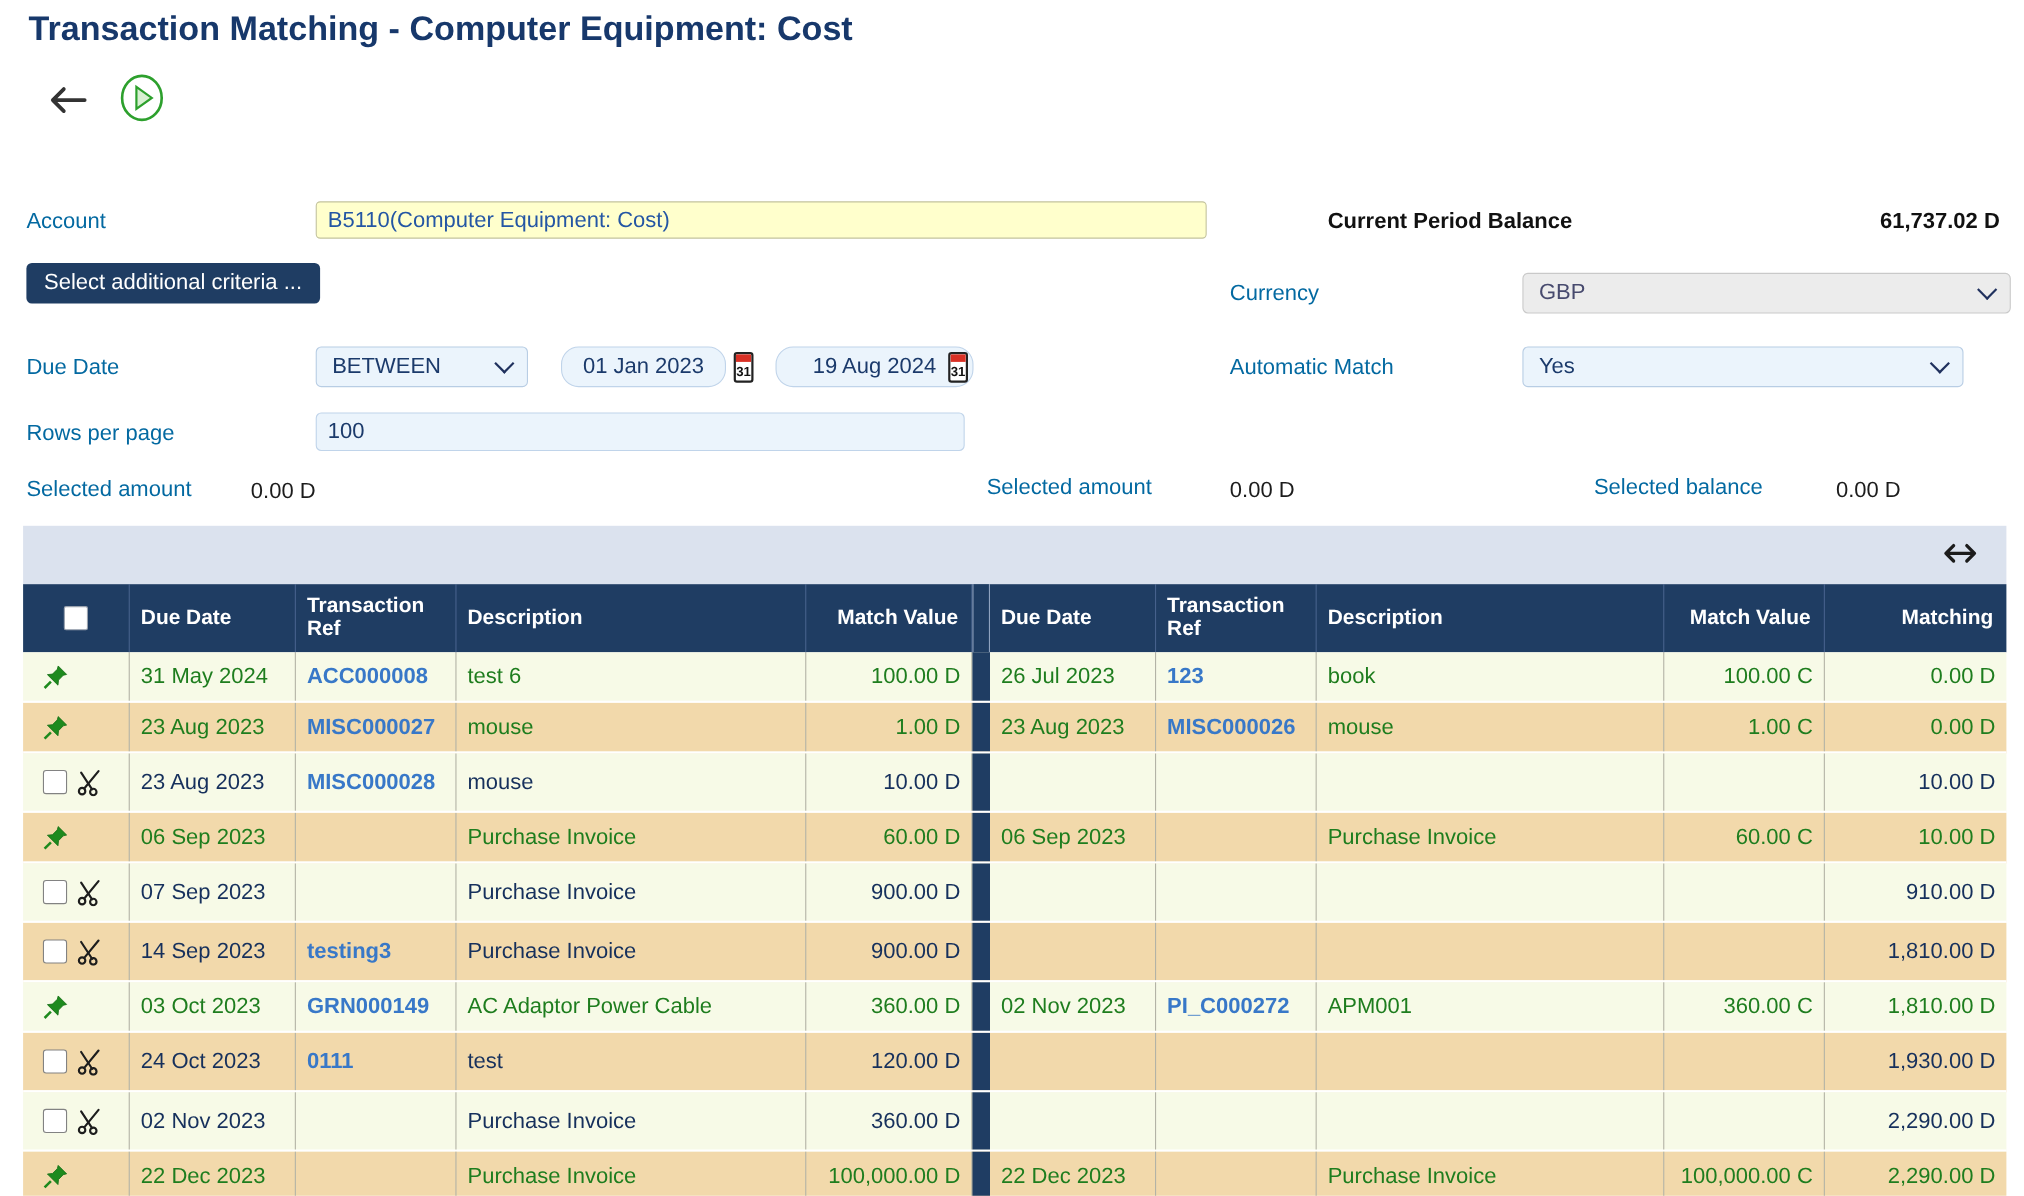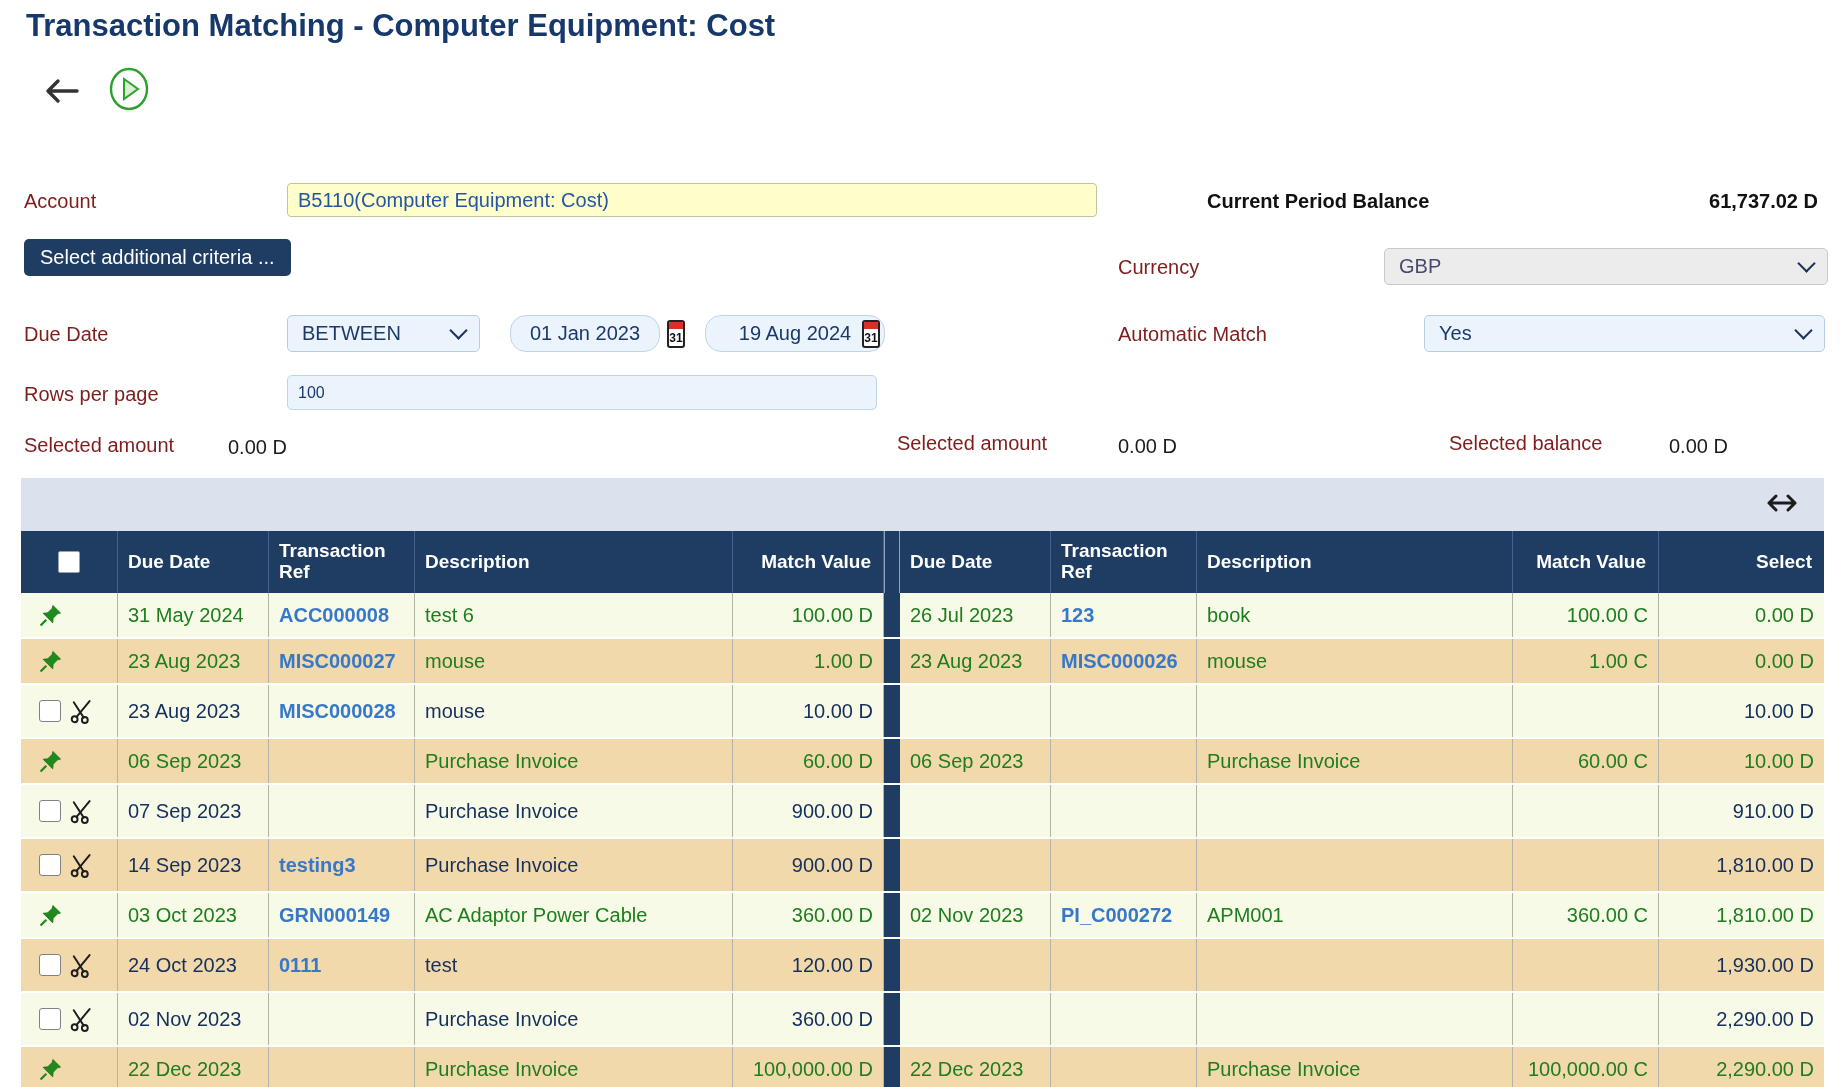--- a/index.html
+++ b/index.html
@@ -8,21 +8,21 @@
     background:#ffffff; font-family:"Liberation Sans", sans-serif; color:#1c1c1c;
   }
   .abs { position:absolute; }
 
   
   .page-title { left:26px; top:8px; font-size:31px; font-weight:bold; color:#17386B; white-space:nowrap; }
   .back-btn { left:40px; top:72px; width:44px; height:40px; cursor:pointer; background:none; border:none; padding:0; }
   .run-btn  { left:106px; top:66px; width:46px; height:46px; cursor:pointer; background:none; border:none; padding:0; }
 
   
-  .flabel { font-size:20px; color:#7f1d1d; white-space:nowrap; }
+  .flabel { font-size:20px; color:#0369a1; white-space:nowrap; }
   .account-input {
     left:287px; top:183px; width:810px; height:34px; box-sizing:border-box;
     background:#FFFFCC; border:1px solid #c3c39e; border-radius:4px;
     font-family:"Liberation Sans",sans-serif; font-size:20px; color:#2456A4; padding:0 10px;
   }
   .bold-black { font-size:20px; font-weight:bold; color:#111; white-space:nowrap; }
   .criteria-btn {
     left:24px; top:239px; height:37px; padding:0 16px;
     background:#1F3D63; color:#fff; font-size:20px; font-family:"Liberation Sans",sans-serif;
     border:none; border-radius:5px; cursor:pointer; white-space:nowrap;
@@ -37,21 +37,21 @@
   .datebox {
     box-sizing:border-box; height:37px; border-radius:16px; background:#EBF4FC; border:1px solid #c0d4ea;
     display:flex; align-items:center; justify-content:center; font-size:20px; color:#1B3A6B; cursor:text;
   }
   .calbtn { width:27px; height:30px; background:none; border:none; padding:0; cursor:pointer; }
   .cal { width:18px; height:28px; box-sizing:border-box; border:2px solid #222; border-radius:3px; background:#fff; position:relative; overflow:hidden; }
   .cal-top { position:absolute; top:0; left:0; right:0; height:7px; background:#D93025; }
   .cal-num { position:absolute; top:9px; left:0; right:0; text-align:center; font-size:12px; font-weight:bold; color:#111; }
   .text-input {
     box-sizing:border-box; background:#EBF4FC; border:1px solid #c0d4ea; border-radius:5px;
-    font-family:"Liberation Sans",sans-serif; font-size:16px; color:#1B3A6B; padding:0 10px;
+    font-family:"Liberation Sans",sans-serif; font-size:20px; color:#1B3A6B; padding:0 10px;
   }
   .plain-val { font-size:20px; color:#1c1c1c; white-space:nowrap; }
 
   
   .table-wrap { left:21px; top:478px; width:1803px; }
   .band { height:53px; background:#DBE2EE; position:relative; }
   .resize-btn { position:absolute; right:24px; top:10px; width:36px; height:32px; background:none; border:none; padding:0; cursor:pointer; }
 
   .grid { display:grid; grid-template-columns:97px 151px 146px 318px 151px 16px 151px 146px 316px 146px 165px; }
   .thead { background:#1F3D63; height:62px; }
@@ -132,21 +132,21 @@
 </button>
 <div class="abs datebox" style="left:705px; top:315px; width:180px;">19 Aug 2024</div>
 <button class="abs calbtn" style="left:862px; top:319px;">
   <span class="cal" style="display:block;">
     <span class="cal-top"></span>
     <span class="cal-num">31</span>
   </span>
 </button>
 
 <div class="abs flabel" style="left:1118px; top:323px;">Automatic Match</div>
-<div class="abs selectbox" style="left:1384px; top:315px; width:401px;margin-left:40px;">
+<div class="abs selectbox" style="left:1384px; top:315px; width:401px;">
   <span>Yes</span>
   <span class="chev"></span>
 </div>
 
 <div class="abs flabel" style="left:24px; top:383px;">Rows per page</div>
 <input class="abs text-input" style="left: 287px; top: 375px; width: 590px; height: 35px;" value="100">
 
 <div class="abs flabel" style="left:24px; top:434px;">Selected amount</div>
 <div class="abs plain-val" style="left:228px; top:436px;">0.00 D</div>
 <div class="abs flabel" style="left:897px; top:432px;">Selected amount</div>
@@ -171,21 +171,21 @@
       </div>
     <div class="hcell">Due Date</div>
     <div class="hcell">Transaction Ref</div>
     <div class="hcell">Description</div>
     <div class="hcell num">Match Value</div>
     <div class="hcell h-div"></div>
     <div class="hcell">Due Date</div>
     <div class="hcell">Transaction Ref</div>
     <div class="hcell">Description</div>
     <div class="hcell num">Match Value</div>
-    <div class="hcell num" style="border-right:none;">Select</div>
+    <div class="hcell num" style="border-right:none;">Matching</div>
   </div>
 
   <div>
       <div class="grid trow light matched">
         <div class="cell c-sel">
           <span class="pin">
             <svg width="23" height="23" viewBox="0 0 24 24">
               <path fill="#1E8A1E" stroke="#157015" stroke-width="0.8" d="M14.5 1.5 L22.5 9.5 L19.3 10.3 L14.8 14.9 L14.3 19.7 L4.3 9.7 L9.1 9.2 L13.7 4.6 Z"></path>
               <path stroke="#1E8A1E" stroke-width="2.4" d="M7.6 16.4 L1.6 22.4"></path>
             </svg>

